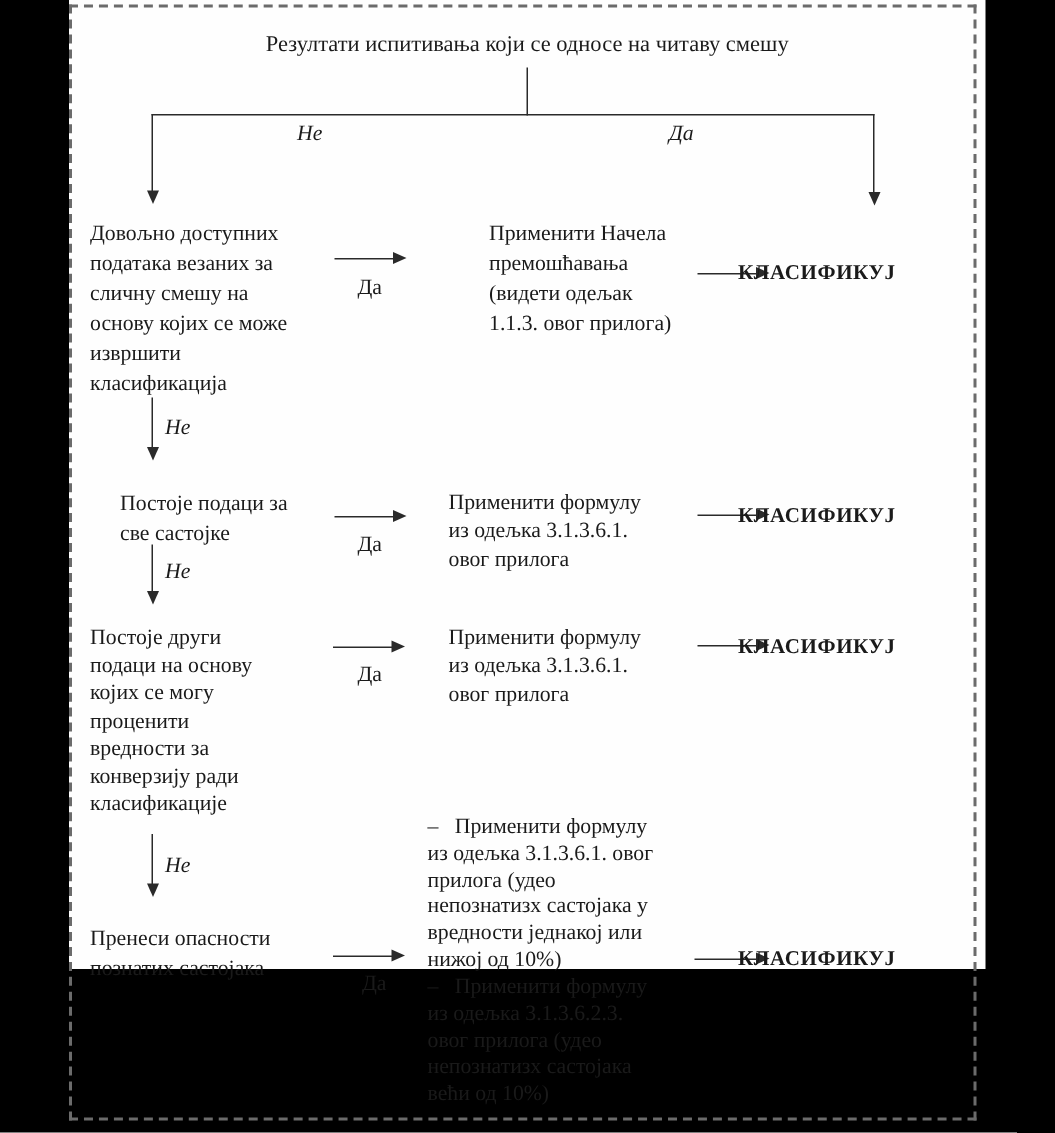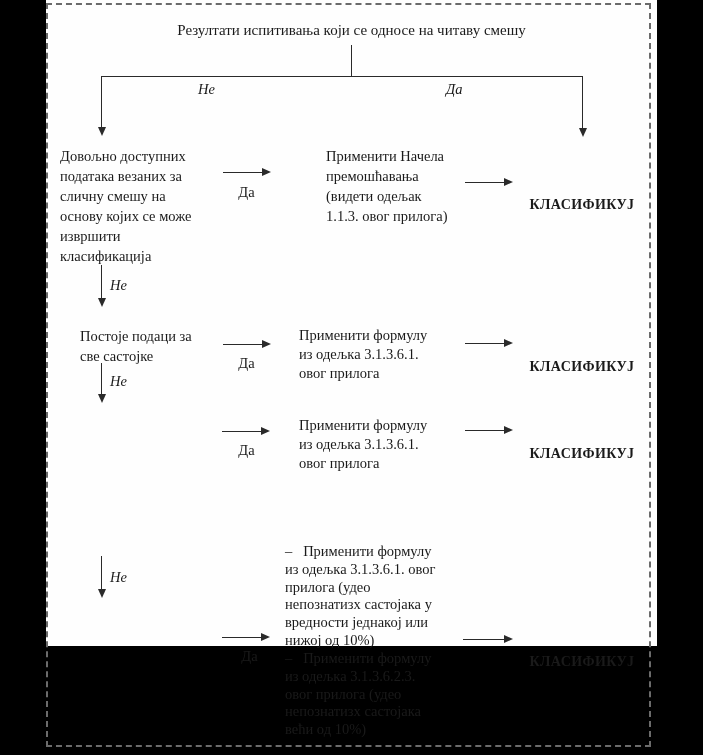--- a/index.html
+++ b/index.html
@@ -24,22 +24,22 @@
     white-space:pre-line;
     font-size:14.5px;
     line-height:20px;
   }
   .title{
     position:absolute;left:0;right:0;top:22px;
     text-align:center;font-size:15px;
   }
   .classify{
     position:absolute;
-    width:180px;text-align:center;
-    font-weight:bold;font-size:14px;letter-spacing:0.4px;margin-top:22px;
+    width:180px;text-align:left;
+    font-weight:bold;font-size:14px;letter-spacing:0.4px;
   }
   .lbl{
     position:absolute;font-size:14.5px;font-style:italic;
   }
   .yes-lbl{
     position:absolute;width:47px;text-align:center;font-size:14.5px;
   }
   
   .h-line{position:absolute;height:0;border-top:1.5px solid #2a2a2a;}
   .v-line{position:absolute;width:0;border-left:1.5px solid #2a2a2a;}
@@ -102,31 +102,40 @@
   <div class="yes-lbl" style="left:177px;top:355px;">Да</div>
   <div class="txt" style="left:253px;top:326px;width:185px;line-height:19px;">Применити формулу
 из одељка 3.1.3.6.1.
 овог прилога</div>
   <div class="h-arrow" style="left:419px;top:343px;width:40px;"></div>
   <div class="classify" style="left:446px;top:337px;">КЛАСИФИКУЈ</div>
 
   <div class="v-arrow" style="left:55px;top:363px;height:32px;"></div>
   <div class="lbl" style="left:64px;top:373px;">Не</div>
 
+  <div class="txt" style="left:14px;top:416px;width:165px;line-height:18.5px;">Постоје други
+подаци на основу
+којих се могу
+проценити
+вредности за
+конверзију ради
+класификације</div>
   <div class="h-arrow" style="left:176px;top:431px;width:40px;"></div>
   <div class="yes-lbl" style="left:177px;top:442px;">Да</div>
   <div class="txt" style="left:253px;top:416px;width:185px;line-height:19px;">Применити формулу
 из одељка 3.1.3.6.1.
 овог прилога</div>
   <div class="h-arrow" style="left:419px;top:430px;width:40px;"></div>
   <div class="classify" style="left:446px;top:424px;">КЛАСИФИКУЈ</div>
 
   <div class="v-arrow" style="left:55px;top:556px;height:34px;"></div>
   <div class="lbl" style="left:64px;top:569px;">Не</div>
 
+  <div class="txt" style="left:14px;top:616px;width:175px;">Пренеси опасности
+познатих састојака</div>
   <div class="h-arrow" style="left:176px;top:637px;width:40px;"></div>
   <div class="yes-lbl" style="left:180px;top:648px;">Да</div>
   <div class="txt" style="left:239px;top:543px;width:195px;line-height:17.8px;">–&nbsp;&nbsp;&nbsp;Применити формулу
 из одељка 3.1.3.6.1. овог
 прилога (удео
 непознатизх састојака у
 вредности једнакој или
 нижој од 10%)</div>
   <div class="txt" style="left:239px;top:650px;width:195px;line-height:17.8px;">–&nbsp;&nbsp;&nbsp;Применити формулу
 из одељка 3.1.3.6.2.3.

